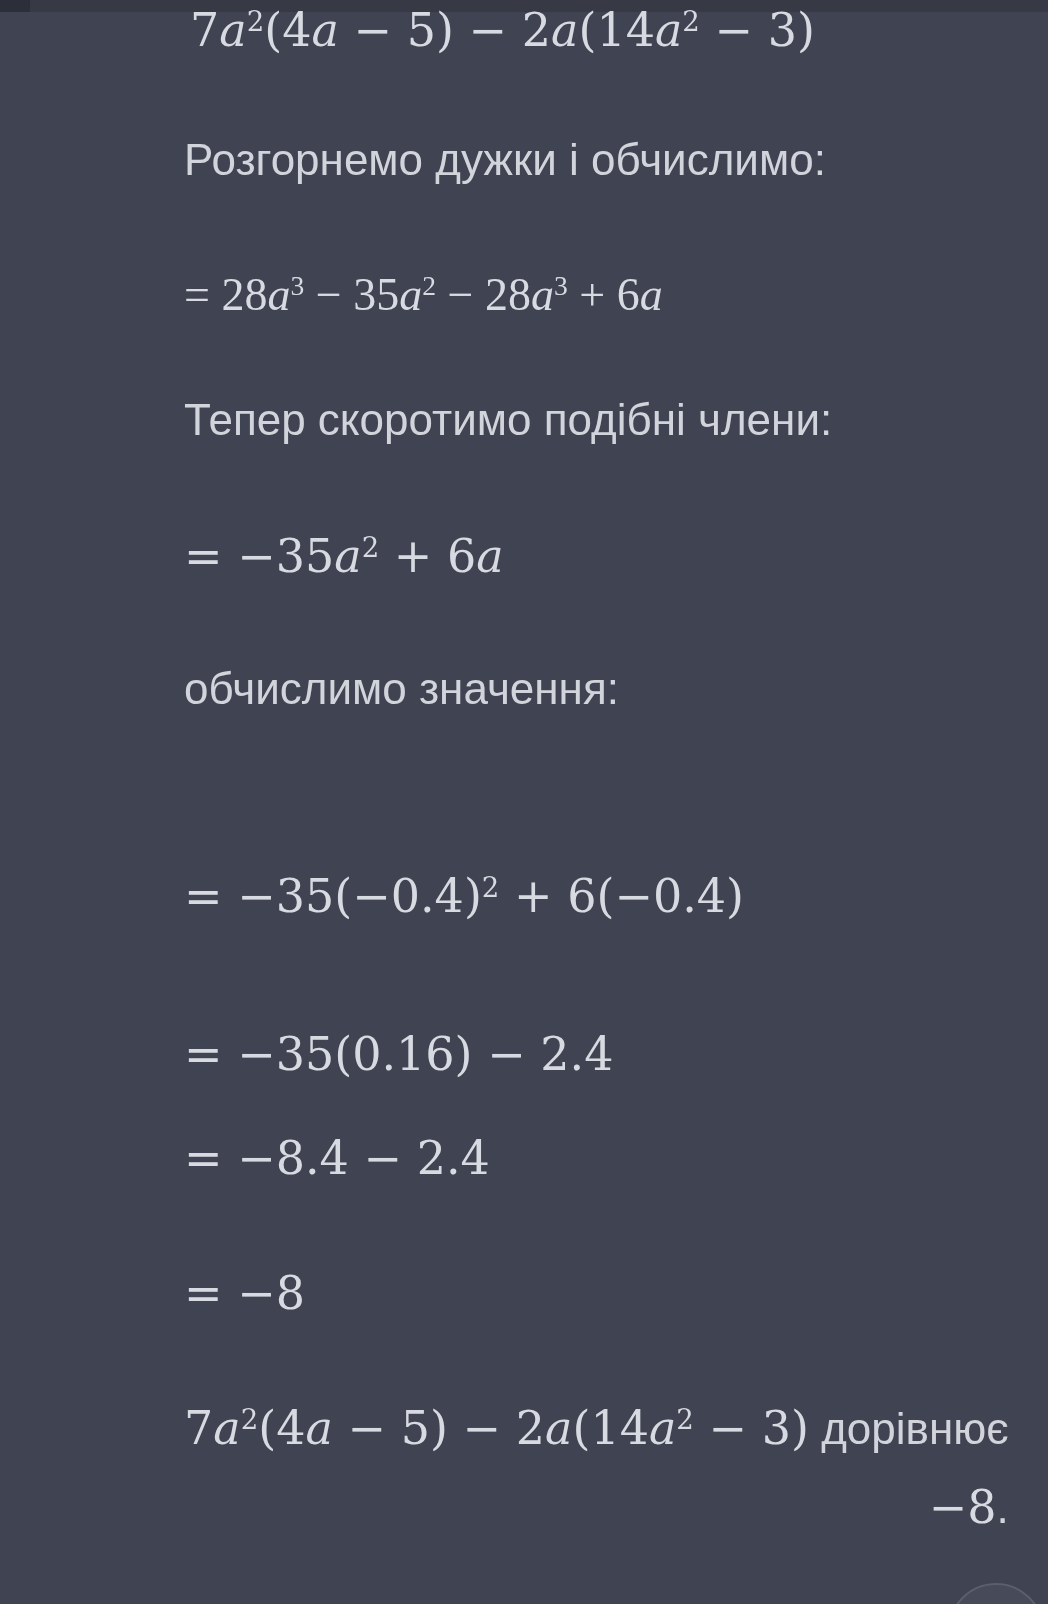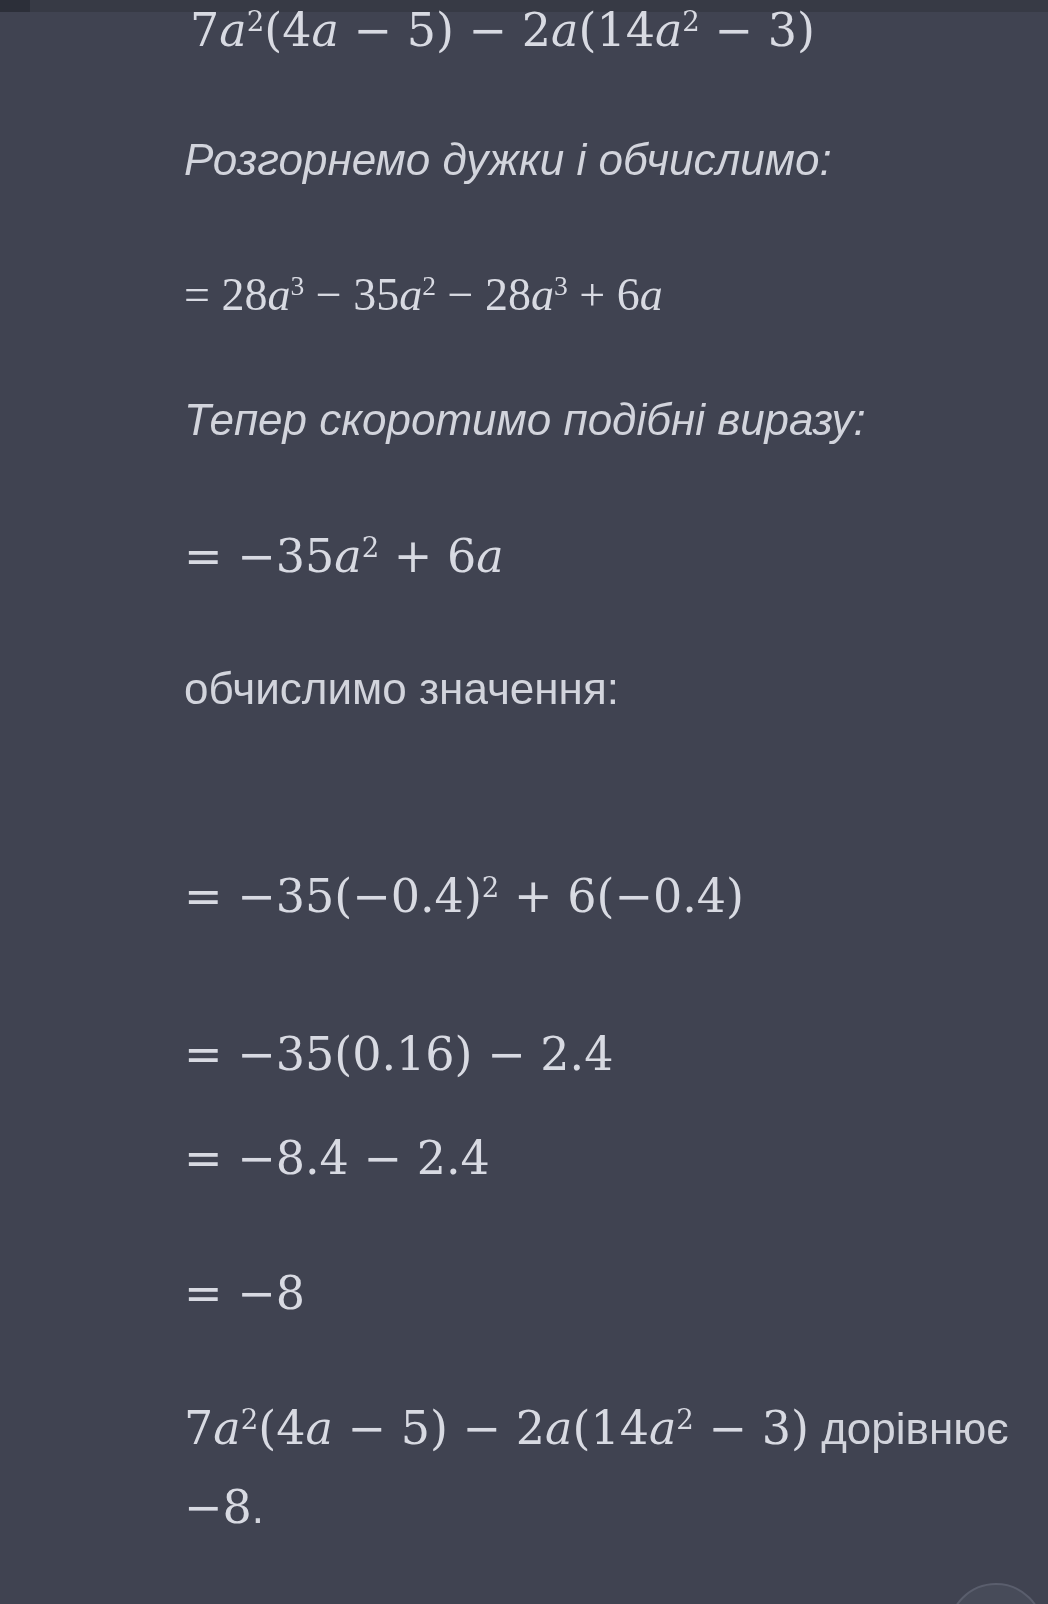--- a/index.html
+++ b/index.html
@@ -5,20 +5,21 @@
   html, body { margin: 0; padding: 0; }
   body { background: #404351; }
 
   .screen {
     position: relative;
     width: 1048px;
     height: 1604px;
     background: #404351;
     overflow: hidden;
     font-family: "Liberation Sans", sans-serif;
+    text-align: right;
   }
 
   .top-strip {
     position: absolute;
     left: 0; top: 0;
     width: 1048px; height: 12px;
     background: #373a45;
   }
   .corner-block {
     position: absolute;
@@ -55,21 +56,20 @@
   }
 
   .text-line {
     position: absolute;
     left: 0;
     margin: 0;
     font-size: 44px;
     line-height: 56px;
     color: #d2d4dc;
     white-space: nowrap;
-    font-style: italic;
   }
 
   .para {
     position: absolute;
     left: 0;
     margin: 0;
     font-size: 44px;
     color: #d2d4dc;
   }
   .para .line {
@@ -118,21 +118,21 @@
   <div class="corner-block"></div>
 
   <div class="content">
 
     <div class="math-line m1">7<i>a</i><sup>2</sup>(4<i>a</i> − 5) − 2<i>a</i>(14<i>a</i><sup>2</sup> − 3)</div>
 
     <p class="text-line t1">Розгорнемо дужки і обчислимо:</p>
 
     <div class="math-line m2">= 28<i>a</i><sup>3</sup> − 35<i>a</i><sup>2</sup> − 28<i>a</i><sup>3</sup> + 6<i>a</i></div>
 
-    <p class="text-line t2">Тепер скоротимо подібні виразу:</p>
+    <p class="text-line t2">Тепер скоротимо подібні члени:</p>
 
     <div class="math-line m3">= −35<i>a</i><sup>2</sup> + 6<i>a</i></div>
 
     <p class="para p1">
         <span class="line"><span>обчислимо значення:</span></span>
       </p>
 
     <div class="math-line m4">= −35(−0.4)<sup>2</sup> + 6(−0.4)</div>
 
     <div class="math-line m5">= −35(0.16) − 2.4</div>

